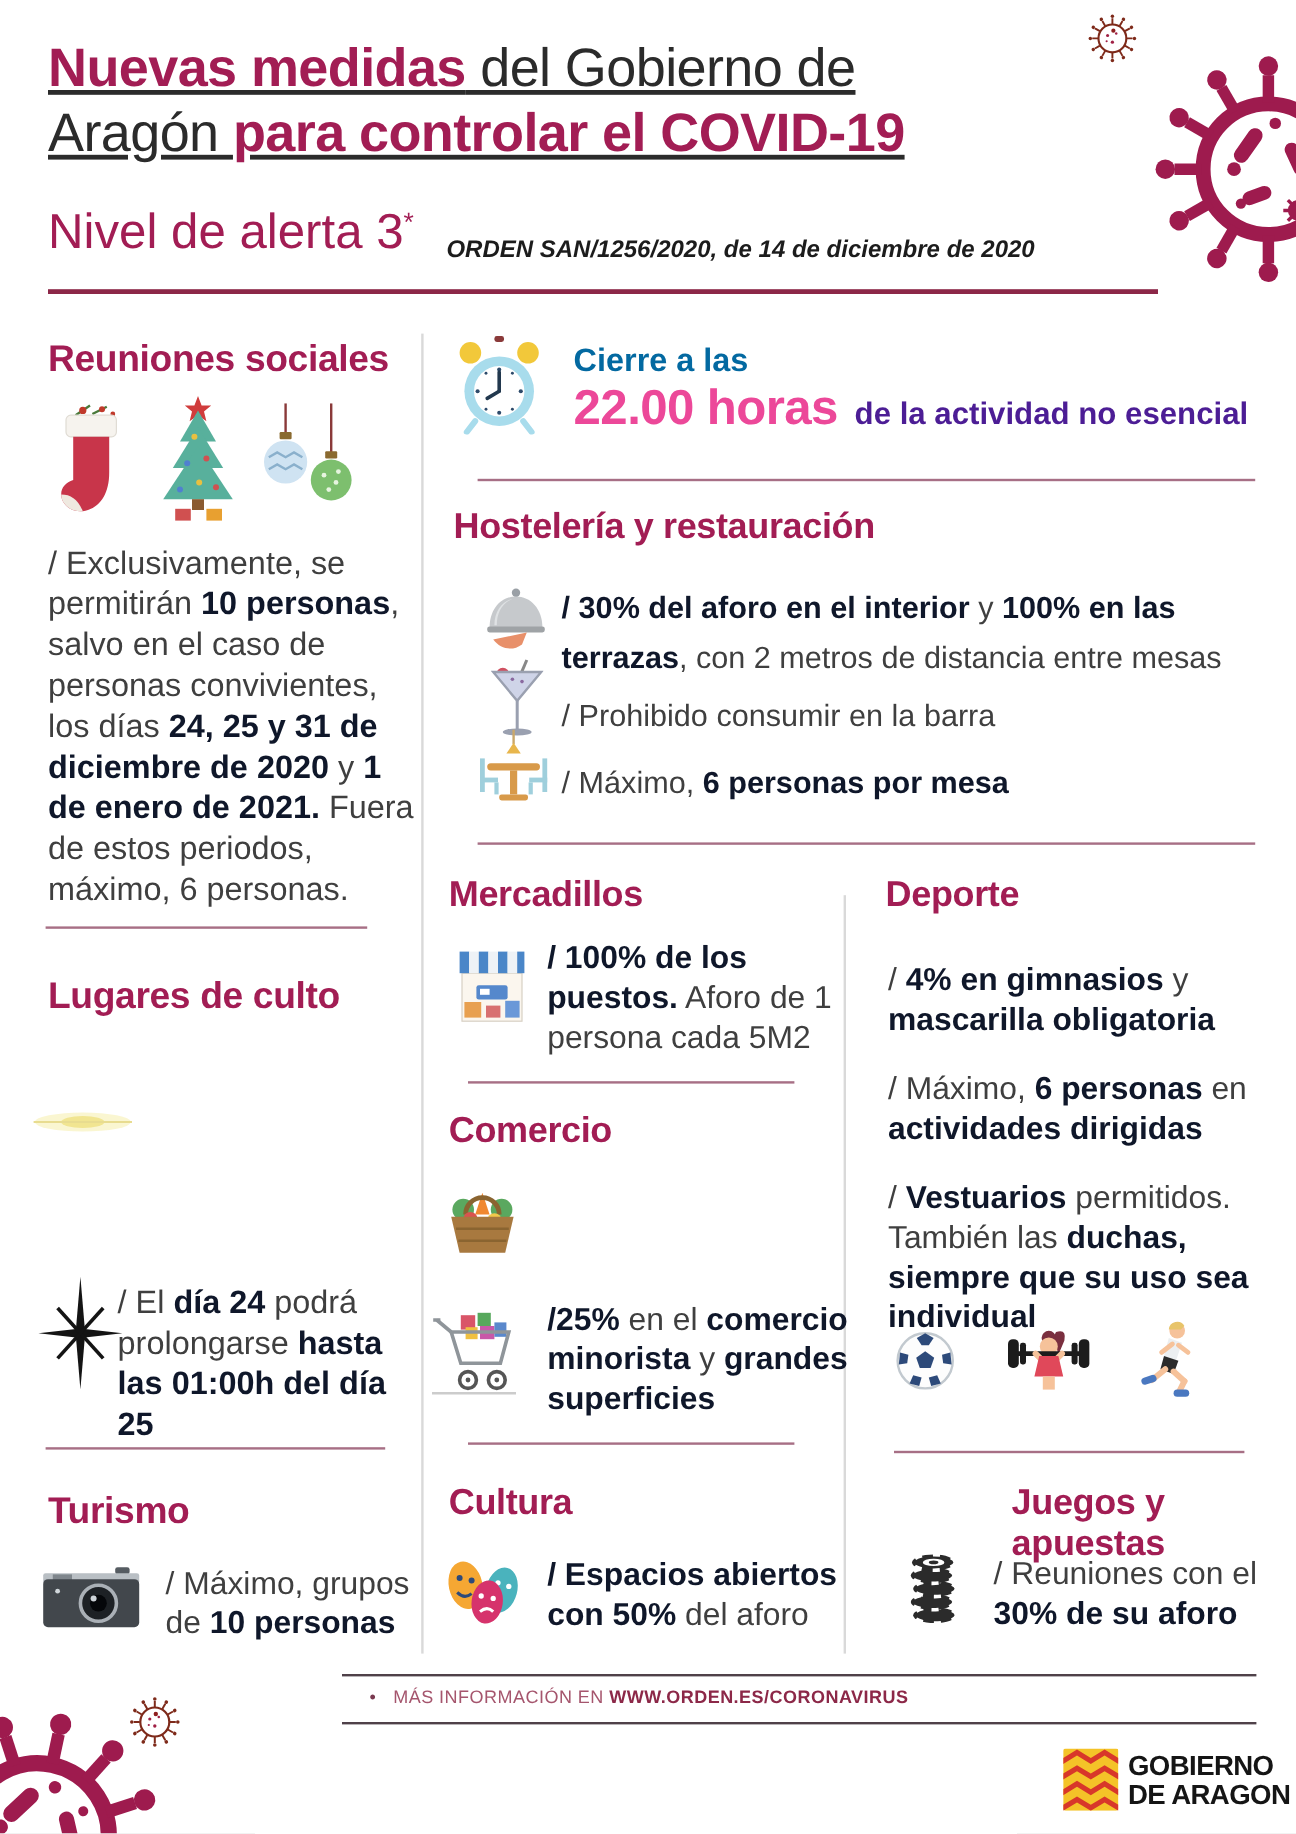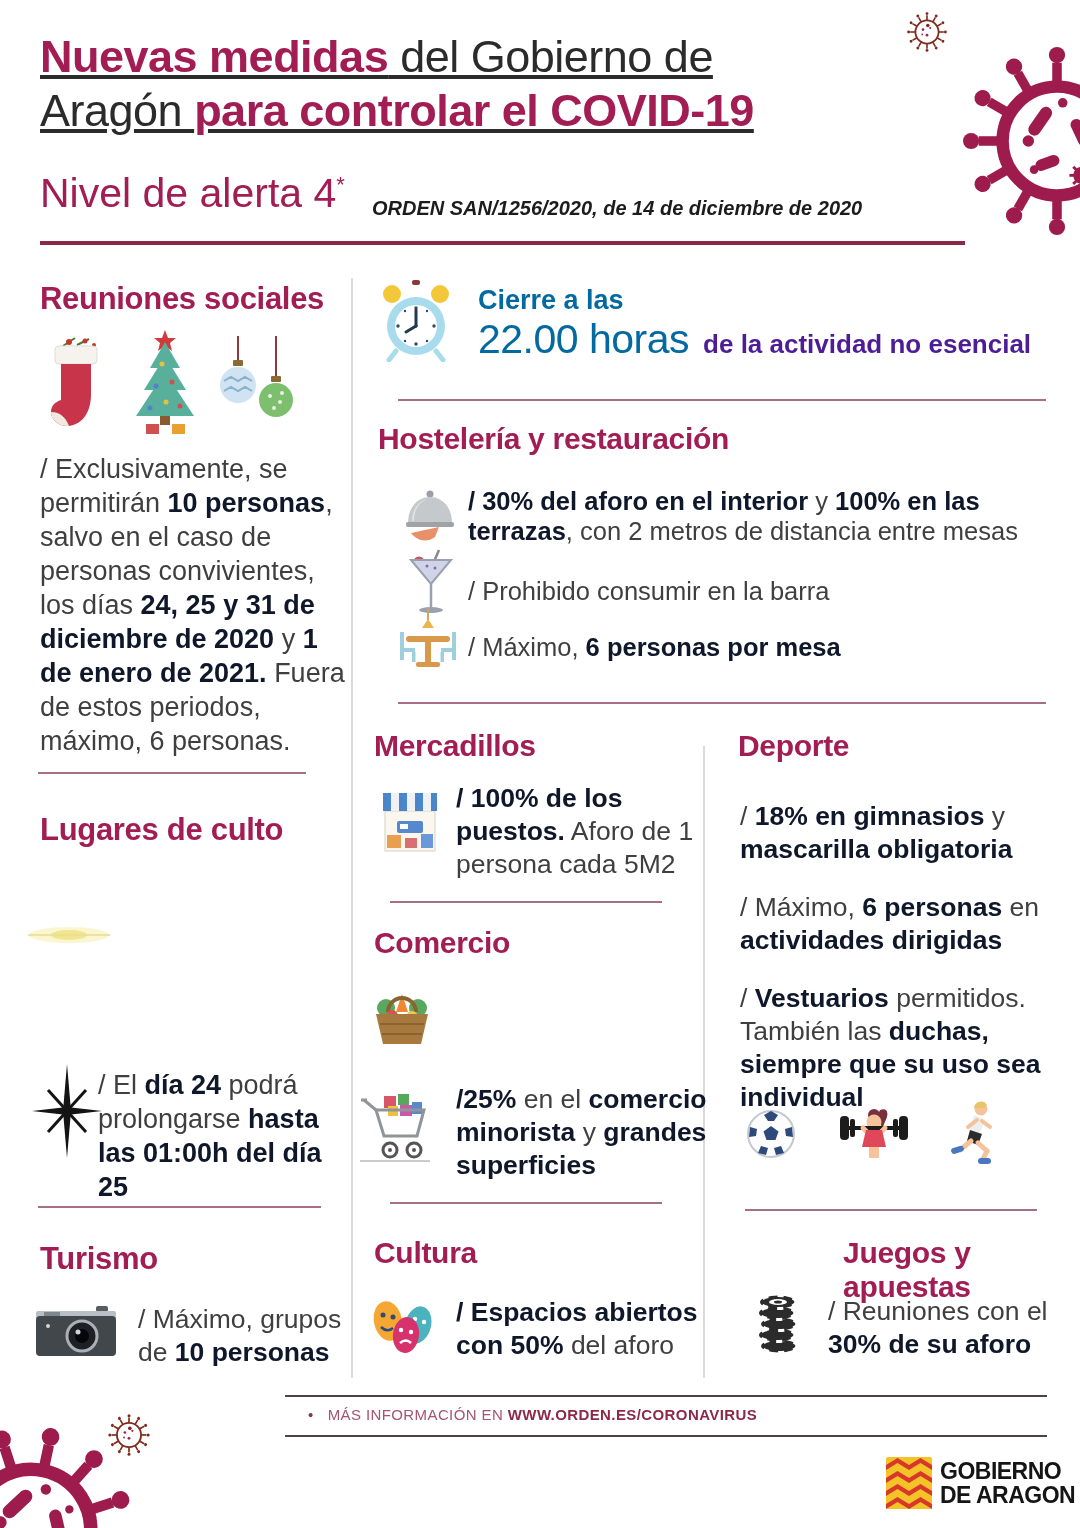--- a/index.html
+++ b/index.html
@@ -14,29 +14,29 @@
   .order-ref{left:372px;top:197px;font-size:20px;font-style:italic;color:#1c1c1c;font-weight:700;}
   .header-rule{left:40px;top:241px;width:925px;height:4px;background:#8c2748;}
   
   .h-sec{font-size:31px;font-weight:800;color:#a21d54;letter-spacing:-0.3px;}
   .h-sec2{font-size:30px;font-weight:800;color:#a21d54;letter-spacing:-0.3px;}
   
   .bodytxt{color:#3f3f3f;}
   .bodytxt .b{font-weight:700;color:#0f172a;}
   .t27{font-size:27px;line-height:34px;}
   .t26{font-size:26.5px;line-height:33px;}
-  .t25{font-size:25.5px;line-height:30px;}
+  .t25{font-size:25.5px;line-height:42px;}
   
   .hr{height:2px;background:#8a3f5c;opacity:.75;}
   .vr{width:2px;background:#d9d9d9;}
   .f-line{height:2px;background:#4f4149;}
   
   .cierre-prefix{font-size:27px;font-weight:700;color:#0369a1;}
   .cierre-row{display:flex;align-items:baseline;gap:14px;}
-  .cierre-time{font-size:41px;font-weight:400;color:#0369a1;letter-spacing:-0.5px;}
+  .cierre-time{font-size:41px;font-weight:700;color:#ec4899;letter-spacing:-0.5px;}
   .cierre-suffix{font-size:26px;font-weight:700;color:#4c1d95;}
   
   .footer-info{font-size:15px;letter-spacing:.4px;color:#a5556d;font-weight:400;}
   .footer-info .dot{margin-right:14px;color:#7a3a50;}
   .footer-info .url{font-weight:800;color:#8c2848;}
   .logo-text{font-size:23px;line-height:24px;font-weight:800;color:#151515;letter-spacing:-0.5px;}
   svg{display:block;}
 </style>
 </head>
 <body>
@@ -108,21 +108,21 @@
           <circle cx="31" cy="22" r="2.2" fill="#8e1f1f"></circle>
         </g>
       </g>
     </defs>
   </svg>
 
   <div class="abs main-title">
     <div><span class="b">Nuevas medidas</span><span> del Gobierno de</span></div>
     <div><span>Aragón </span><span class="b">para controlar el COVID-19</span></div>
   </div>
-  <div class="abs alert-level"><span>Nivel de alerta 4</span><sup>*</sup></div>
+  <div class="abs alert-level"><span>Nivel de alerta 3</span><sup>*</sup></div>
   <div class="abs order-ref">ORDEN SAN/1256/2020, de 14 de diciembre de 2020</div>
   <div class="abs header-rule"></div>
 
   <span class="abs" style="left:903px;top:8px">
     <svg width="48" height="48" viewBox="0 0 60 60">
         <use href="#sym-virus-small"></use>
       </svg>
   </span>
   <span class="abs" style="left:952px;top:36px">
     <svg width="210" height="210" viewBox="-10 -10 220 220">
@@ -366,21 +366,21 @@
       <path d="M13 34 q6 6 12 1" fill="none" stroke="#2d4a7a" stroke-width="2.5"></path>
       <ellipse cx="38" cy="42" rx="13" ry="18" fill="#d6336c" transform="rotate(8 38 42)"></ellipse>
       <circle cx="33" cy="37" r="2.2" fill="#ffffff"></circle>
         <circle cx="43" cy="39" r="2.2" fill="#ffffff"></circle>
       <path d="M32 50 q6 -5 11 0" fill="none" stroke="#ffffff" stroke-width="2.5"></path>
     </svg>
   </span>
   <div class="abs bodytxt t26" style="left:456px;top:1296px;width:245px"><span class="b">/ Espacios abiertos con 50%</span><span> del aforo</span></div>
 
   <div class="abs h-sec2" style="left:738px;top:729px">Deporte</div>
-  <div class="abs bodytxt t26" style="left:740px;top:800px;width:325px"><span>/ </span><span class="b">18% en gimnasios</span><span> y </span><span class="b">mascarilla obligatoria</span></div>
+  <div class="abs bodytxt t26" style="left:740px;top:800px;width:325px"><span>/ </span><span class="b">4% en gimnasios</span><span> y </span><span class="b">mascarilla obligatoria</span></div>
   <div class="abs bodytxt t26" style="left:740px;top:891px;width:325px"><span>/ Máximo, </span><span class="b">6 personas</span><span> en </span><span class="b">actividades dirigidas</span></div>
   <div class="abs bodytxt t26" style="left:740px;top:982px;width:325px"><span>/ </span><span class="b">Vestuarios</span><span> permitidos. También las </span><span class="b">duchas, siempre que su uso sea individual</span></div>
 
   <span class="abs" style="left:746px;top:1109px">
     <svg width="50" height="50" viewBox="0 0 50 50">
       <circle cx="25" cy="25" r="23" fill="#fdfdfd" stroke="#c2c9cf" stroke-width="2"></circle>
       <polygon points="25,17 32.5,22.5 29.5,31 20.5,31 17.5,22.5" fill="#2d4a7a"></polygon>
       <polygon points="25,2 32,6 28,12 22,12 18,6" fill="#2d4a7a"></polygon>
       <polygon points="4,18 11,20 10,27 3,28" fill="#2d4a7a"></polygon>
       <polygon points="46,18 39,20 40,27 47,28" fill="#2d4a7a"></polygon>

